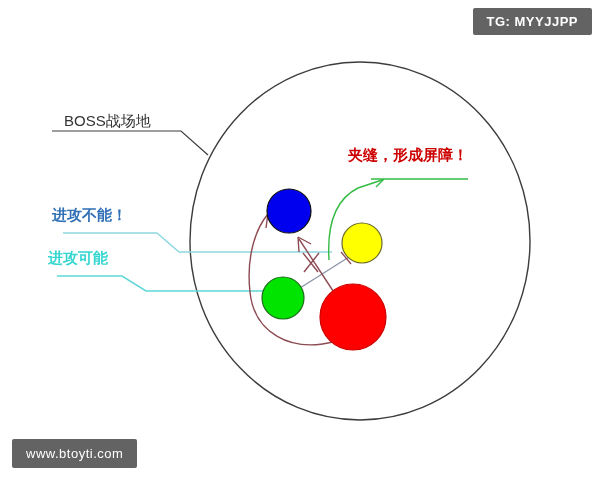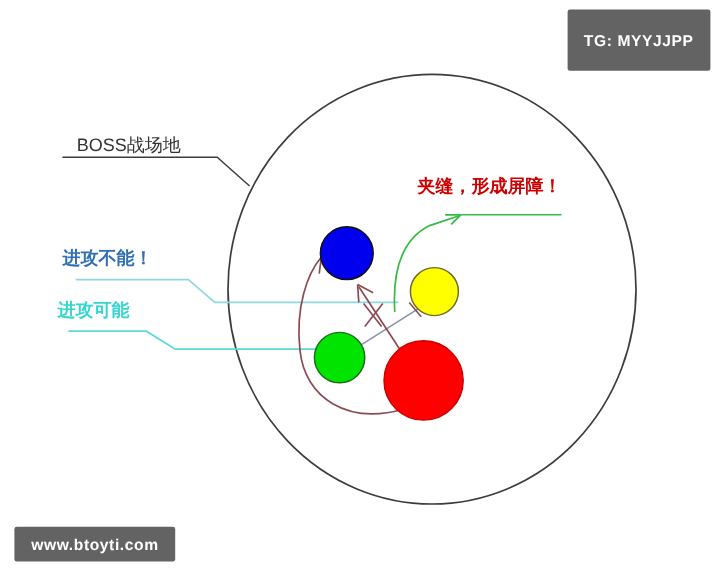--- a/index.html
+++ b/index.html
@@ -28,31 +28,31 @@
     color: #ffffff;
     font-weight: bold;
     letter-spacing: 0.5px;
     display: flex;
     align-items: center;
     justify-content: center;
   }
   #tg-badge {
     right: 8px;
     top: 8px;
-    padding: 18px 14px;
+    padding: 6px 14px;
     font-size: 13px;
     border-radius: 2px;
   }
   #site-badge {
     left: 12px;
     bottom: 12px;
     padding: 7px 14px;
     font-size: 13px;
     border-radius: 2px;
-    font-weight: bold;
+    font-weight: normal;
   }
   .svgtext {
     font-family: "Liberation Sans", "DejaVu Sans", sans-serif;
   }
 </style>
 </head>
 <body>
 
 <div id="stage">
 

